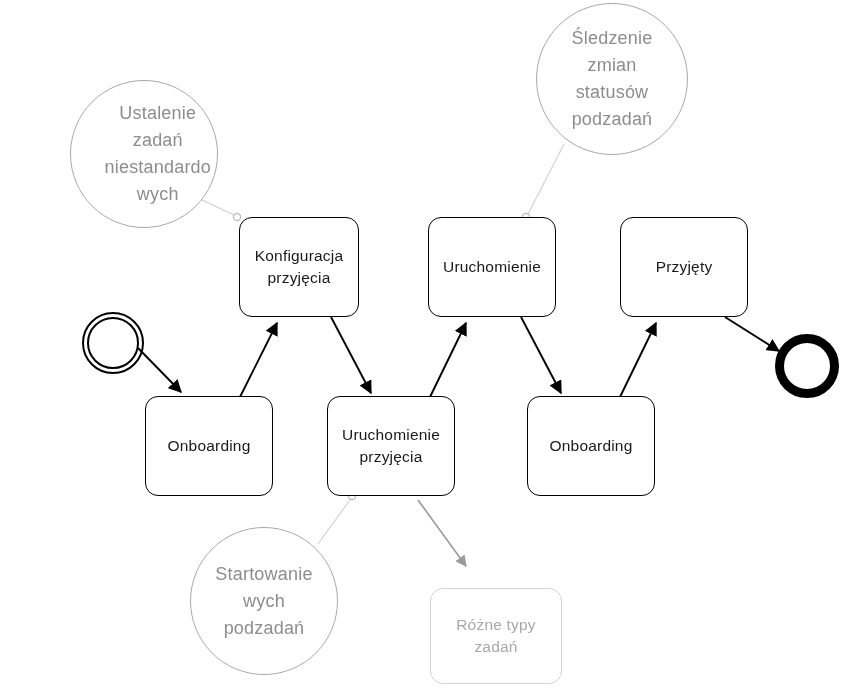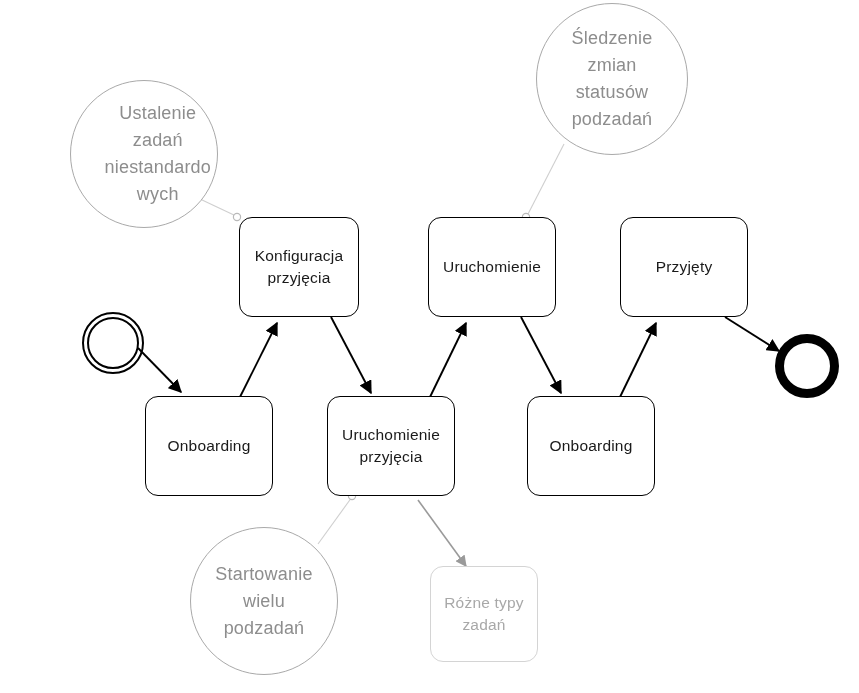--- a/index.html
+++ b/index.html
@@ -152,38 +152,38 @@
 
   <div class="node" style="left:327px; top:396px; width:128px; height:100px;">
     <span class="label">Uruchomienie
 przyjęcia</span>
   </div>
 
   <div class="node" style="left:527px; top:396px; width:128px; height:100px;">
     <span class="label">Onboarding</span>
   </div>
 
-  <div class="node ghost" style="left:430px; top:566px; width:108px; height:96px;">
+  <div class="node ghost" style="left:430px; top:588px; width:132px; height:96px;">
     <span class="label">Różne typy
 zadań</span>
   </div>
 
   <div class="bubble" style="left:70px; top:80px; width:148px; height:148px;justify-content:flex-end;">
     <span class="label">Ustalenie
 zadań
 niestandardo
 wych</span>
   </div>
 
   <div class="bubble" style="left:536px; top:3px; width:152px; height:152px;">
     <span class="label">Śledzenie
 zmian
 statusów
 podzadań</span>
   </div>
 
   <div class="bubble" style="left:190px; top:527px; width:148px; height:148px;">
     <span class="label">Startowanie
-wielu
+wych
 podzadań</span>
   </div>
 
 </div>
 
 </body></html>

